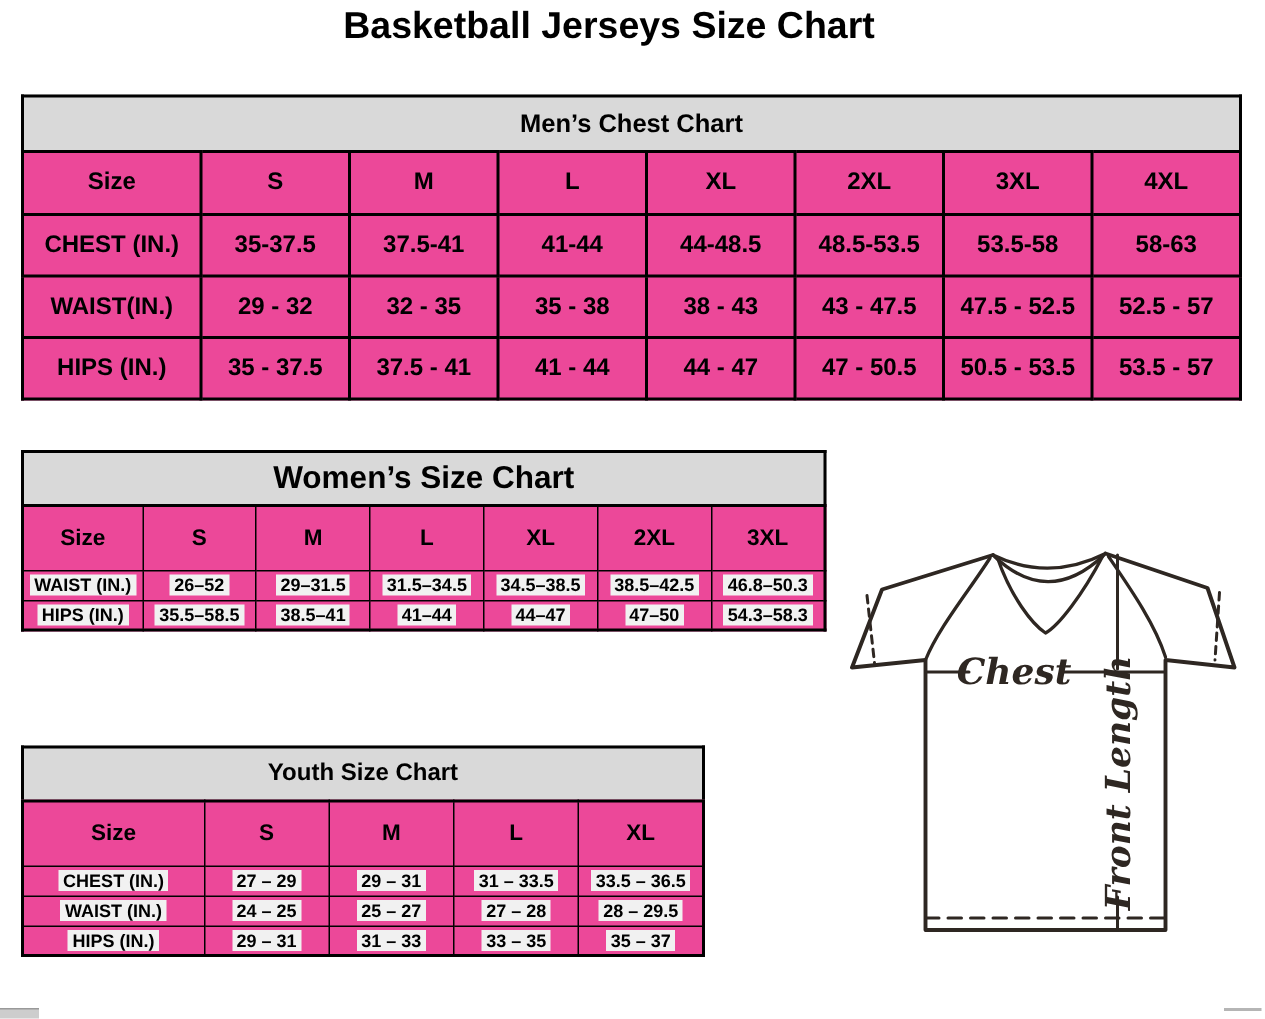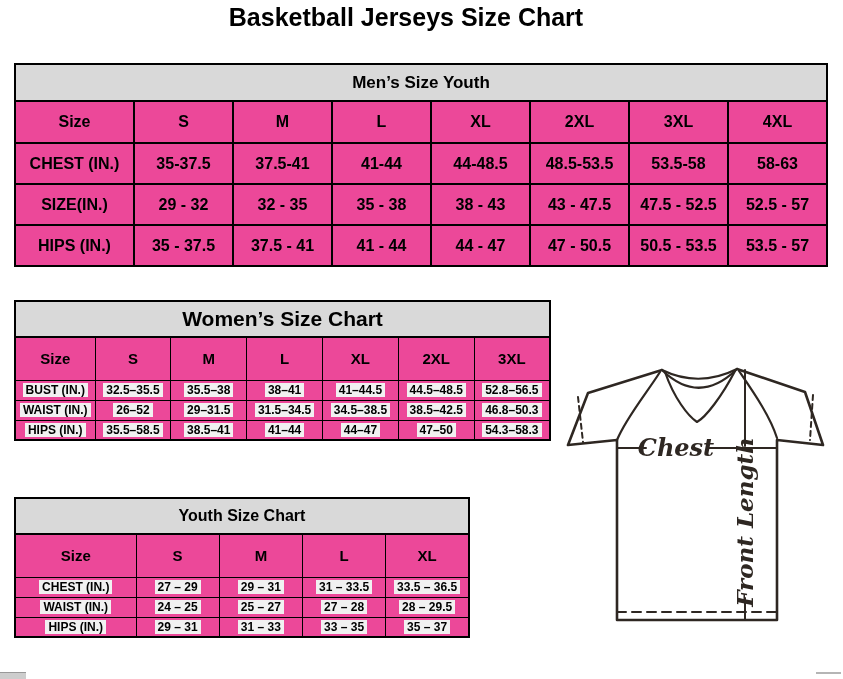--- a/index.html
+++ b/index.html
@@ -57,21 +57,21 @@
   .sb-frag{
     position:absolute;left:816px;top:672px;width:25px;height:2px;background:#b5b5b5;
   }
 </style>
 </head>
 <body>
 
 <h1 class="page-title">Basketball Jerseys Size Chart</h1>
 
 <section class="chart men">
-  <div class="band">Men’s Size Youth</div>
+  <div class="band">Men’s Chest Chart</div>
   <table>
     <colgroup>
         <col class="c-first">
         <col>
         <col>
         <col>
         <col>
         <col>
         <col>
         <col>
@@ -93,21 +93,21 @@
           <th><span class="hl">CHEST (IN.)</span></th>
           <td><span class="hl">35-37.5</span></td>
           <td><span class="hl">37.5-41</span></td>
           <td><span class="hl">41-44</span></td>
           <td><span class="hl">44-48.5</span></td>
           <td><span class="hl">48.5-53.5</span></td>
           <td><span class="hl">53.5-58</span></td>
           <td><span class="hl">58-63</span></td>
         </tr>
         <tr>
-          <th><span class="hl">SIZE(IN.)</span></th>
+          <th><span class="hl">WAIST(IN.)</span></th>
           <td><span class="hl">29 - 32</span></td>
           <td><span class="hl">32 - 35</span></td>
           <td><span class="hl">35 - 38</span></td>
           <td><span class="hl">38 - 43</span></td>
           <td><span class="hl">43 - 47.5</span></td>
           <td><span class="hl">47.5 - 52.5</span></td>
           <td><span class="hl">52.5 - 57</span></td>
         </tr>
         <tr>
           <th><span class="hl">HIPS (IN.)</span></th>
@@ -141,29 +141,20 @@
           <th>S</th>
           <th>M</th>
           <th>L</th>
           <th>XL</th>
           <th>2XL</th>
           <th>3XL</th>
         </tr>
       </thead>
       <tbody>
         <tr>
-          <th><span class="hl">BUST (IN.)</span></th>
-          <td><span class="hl">32.5–35.5</span></td>
-          <td><span class="hl">35.5–38</span></td>
-          <td><span class="hl">38–41</span></td>
-          <td><span class="hl">41–44.5</span></td>
-          <td><span class="hl">44.5–48.5</span></td>
-          <td><span class="hl">52.8–56.5</span></td>
-        </tr>
-        <tr>
           <th><span class="hl">WAIST (IN.)</span></th>
           <td><span class="hl">26–52</span></td>
           <td><span class="hl">29–31.5</span></td>
           <td><span class="hl">31.5–34.5</span></td>
           <td><span class="hl">34.5–38.5</span></td>
           <td><span class="hl">38.5–42.5</span></td>
           <td><span class="hl">46.8–50.3</span></td>
         </tr>
         <tr>
           <th><span class="hl">HIPS (IN.)</span></th>

